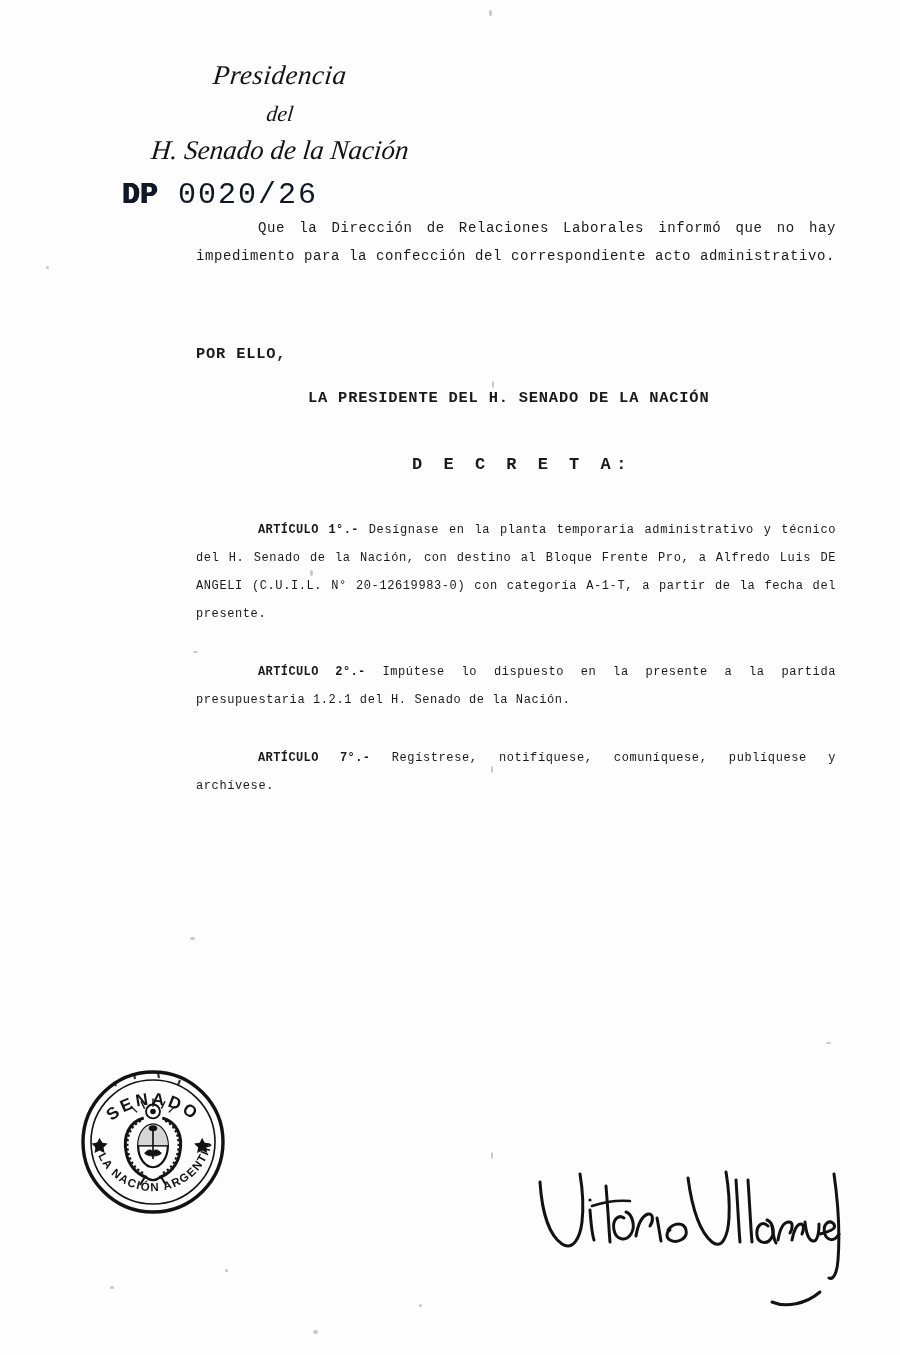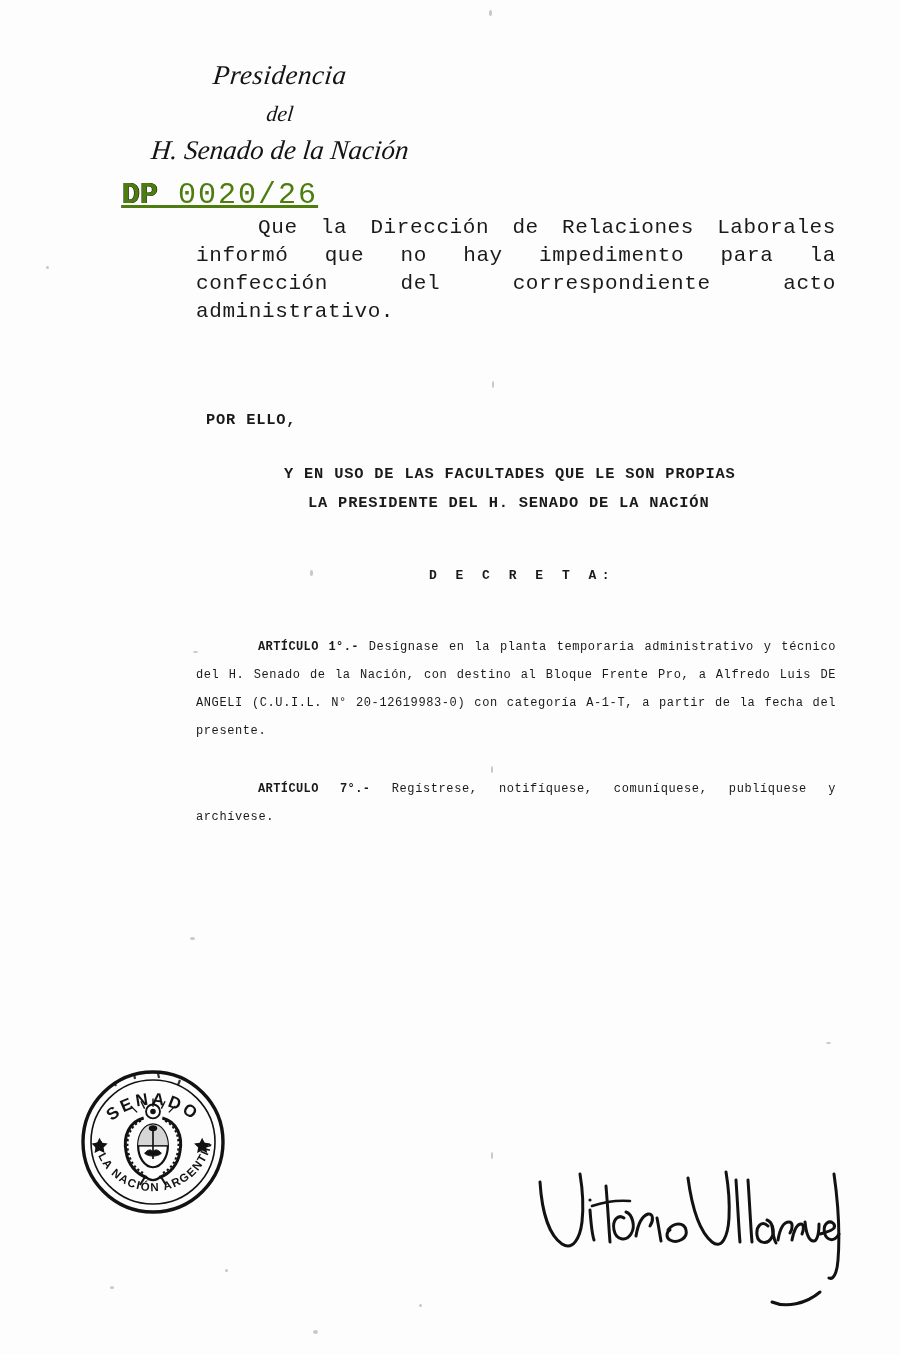--- a/index.html
+++ b/index.html
@@ -50,72 +50,71 @@
   }
 
   
   .stamp-number {
     position: absolute;
     left: 122px;
     top: 178px;
     font-family: "Liberation Mono", "DejaVu Sans Mono", monospace;
     font-size: 30px;
     letter-spacing: 2px;
-    color: #4d7c0f;
-    text-decoration: underline;
+    color: #0f172a;
   }
   .stamp-number .dp {
     font-weight: bold;
     letter-spacing: 0px;
     text-shadow: 0.6px 0 0 #0d0d0d, -0.6px 0 0 #0d0d0d;
   }
 
   
   .body {
     position: absolute;
     left: 196px;
     top: 214px;
     width: 640px;
   }
   p.para {
     margin: 0 0 28px 0;
-    font-size: 21px;
+    font-size: 14px;
     line-height: 28px;
     text-align: justify;
     text-indent: 62px;
     letter-spacing: 0.6px;
     white-space: normal;
   }
   p.para:last-child { margin-bottom: 0; }
 
   .spacer-lg { height: 42px; }
   .spacer-sm { height: 16px; }
 
   .porello {
     font-size: 15.4px;
     line-height: 28px;
     font-weight: bold;
     letter-spacing: 0.8px;
-    margin: 10px;
+    margin: 0;
   }
   .facultades, .presidente {
     font-size: 15.4px;
     line-height: 29px;
     font-weight: bold;
     letter-spacing: 0.8px;
     margin: 0;
     padding-left: 88px;
   }
   .presidente { padding-left: 112px; }
 
   .decreta {
-    font-size: 13px;
+    font-size: 17px;
     font-weight: bold;
     letter-spacing: 5.5px;
-    margin: 8px;
+    margin: 0;
     text-align: center;
     padding-left: 12px;
   }
 
   p.art {
     margin: 0 0 30px 0;
     font-size: 12px;
     line-height: 28px;
     text-align: justify;
     text-indent: 62px;
@@ -168,31 +167,33 @@
   </div>
 
   <div class="body">
 
     <p class="para">Que la Dirección de Relaciones Laborales informó que no hay impedimento para la confección del correspondiente acto administrativo.</p>
 
     <div class="spacer-lg"></div>
 
     <p class="porello">POR ELLO,</p>
     <div class="spacer-sm"></div>
-    <p class="facultades">Y EN USO DE LAS FACULTADES QUE LE SON PROPIAS</p>
     <p class="presidente">LA PRESIDENTE DEL H. SENADO DE LA NACIÓN</p>
 
     <div class="spacer-lg"></div>
 
     <p class="decreta">D E C R E T A:</p>
 
     <div class="spacer-lg"></div>
 
     <p class="art">
       <b>ARTÍCULO 1°.-</b><span> Desígnase en la planta temporaria administrativo y técnico del H. Senado de la Nación, con destino al Bloque Frente Pro, a Alfredo Luis DE ANGELI (C.U.I.L. N° 20-12619983-0) con categoría A-1-T, a partir de la fecha del presente.</span>
+    </p>
+    <p class="art">
+      <b>ARTÍCULO 2°.-</b><span> Impútese lo dispuesto en la presente a la partida presupuestaria 1.2.1 del H. Senado de la Nación.</span>
     </p>
     <p class="art">
       <b>ARTÍCULO 7°.-</b><span> Regístrese, notifíquese, comuníquese, publíquese y archívese.</span>
     </p>
 
   </div>
 
   <div class="seal">
     <svg viewBox="0 0 158 160" xmlns="http://www.w3.org/2000/svg">
       <defs>

